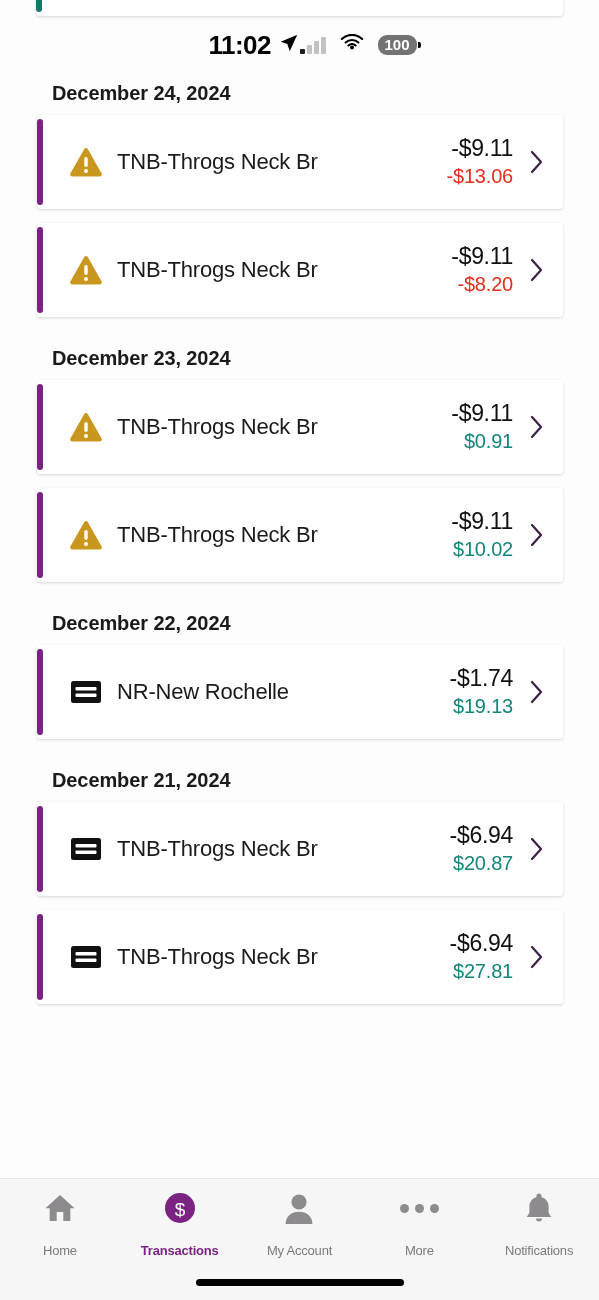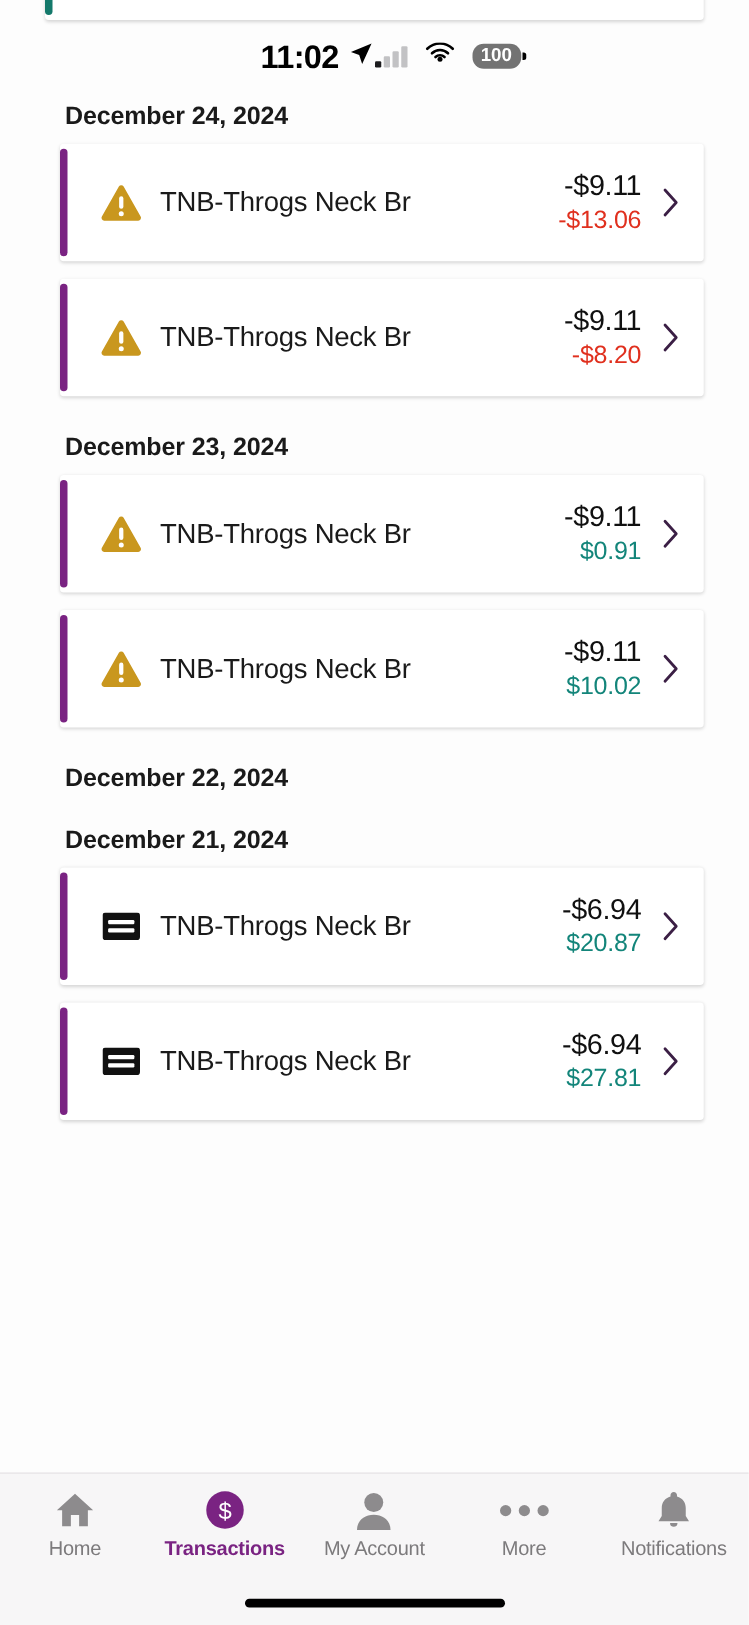--- a/index.html
+++ b/index.html
@@ -109,21 +109,21 @@
   .date-header {
     font-size: 20px;
     font-weight: bold;
     color: #1a1a1a;
     padding: 16px 0 10px 52px;
     letter-spacing: -0.1px;
   }
 
   .txn-card {
     position: relative;
-    margin: 0 36px 14px 48px;
+    margin: 0 36px 14px 37px;
     background: #ffffff;
     border-radius: 3px;
     box-shadow: 0 1px 3px rgba(0,0,0,0.16);
     height: 94px;
     display: flex;
     align-items: center;
     padding: 0 16px 0 30px;
   }
   .txn-card .accent {
     position: absolute;
@@ -197,23 +197,24 @@
     align-items: center;
     gap: 6px;
   }
   .nav-icon {
     height: 34px;
     display: flex;
     align-items: center;
     justify-content: center;
   }
   .nav-label {
-    font-size: 16px;
+    font-size: 13px;
     color: #7c7a7c;
     letter-spacing: -0.2px;
+    margin-top: 12px;
   }
   .nav-item.active .nav-label {
     color: #7a2382;
     font-weight: bold;
   }
   .dots { display: flex; gap: 6px; align-items: center; }
   .dots i { width: 9px; height: 9px; border-radius: 50%; background: #8d8b8d; display: block; }
 
   .home-indicator {
     position: absolute;
@@ -340,20 +341,40 @@
         <div class="txn-amount">-$9.11</div>
         <div class="txn-balance bal-pos">$10.02</div>
       </div>
       <div class="chevron">
         <svg width="18" height="30" viewBox="0 0 18 30">
           <path d="M4 5l9 10-9 10" stroke="#3b1f45" stroke-width="2.2" fill="none" stroke-linecap="round" stroke-linejoin="round"></path>
         </svg>
       </div>
     </div>
     <div class="date-header">December 22, 2024</div>
+    <div class="txn-card">
+      <div class="accent accent-purple"></div>
+      <div class="txn-icon">
+        <svg width="30" height="22" viewBox="0 0 30 22">
+          <rect x="0" y="0" width="30" height="22" rx="2.5" fill="#111"></rect>
+          <rect x="4.5" y="6" width="21" height="3.4" rx="1" fill="#fff"></rect>
+          <rect x="4.5" y="12.6" width="21" height="3.4" rx="1" fill="#fff"></rect>
+        </svg>
+      </div>
+      <div class="txn-label">NR-New Rochelle</div>
+      <div class="txn-amounts">
+        <div class="txn-amount">-$1.74</div>
+        <div class="txn-balance bal-pos">$19.13</div>
+      </div>
+      <div class="chevron">
+        <svg width="18" height="30" viewBox="0 0 18 30">
+          <path d="M4 5l9 10-9 10" stroke="#3b1f45" stroke-width="2.2" fill="none" stroke-linecap="round" stroke-linejoin="round"></path>
+        </svg>
+      </div>
+    </div>
     <div class="date-header">December 21, 2024</div>
     <div class="txn-card">
       <div class="accent accent-purple"></div>
       <div class="txn-icon">
         <svg width="30" height="22" viewBox="0 0 30 22">
           <rect x="0" y="0" width="30" height="22" rx="2.5" fill="#111"></rect>
           <rect x="4.5" y="6" width="21" height="3.4" rx="1" fill="#fff"></rect>
           <rect x="4.5" y="12.6" width="21" height="3.4" rx="1" fill="#fff"></rect>
         </svg>
       </div>

